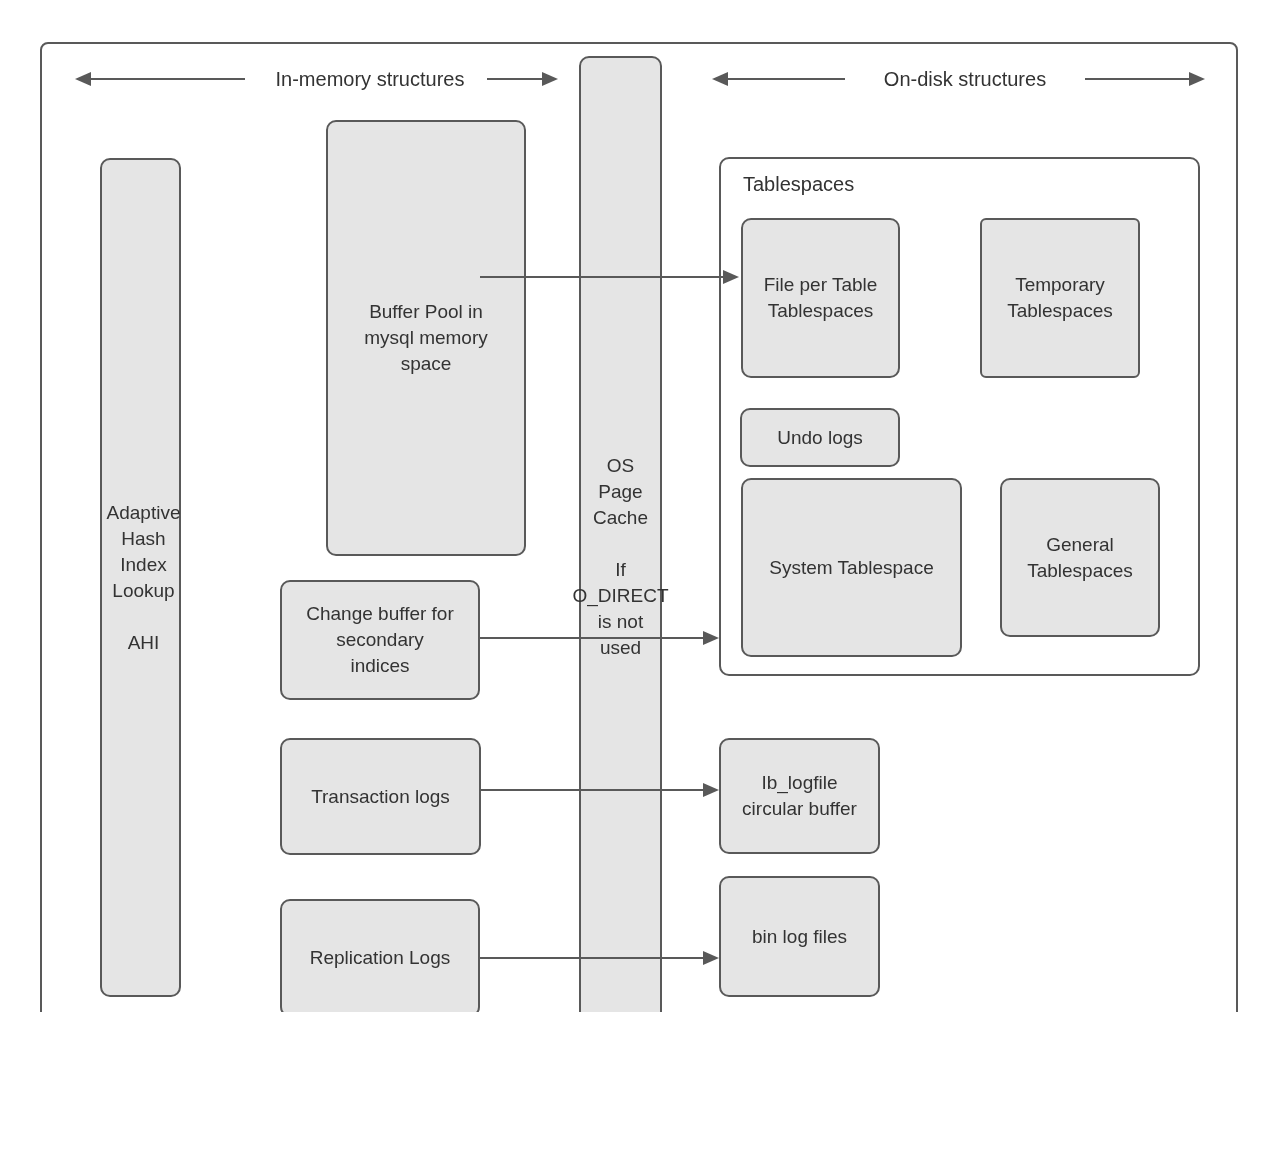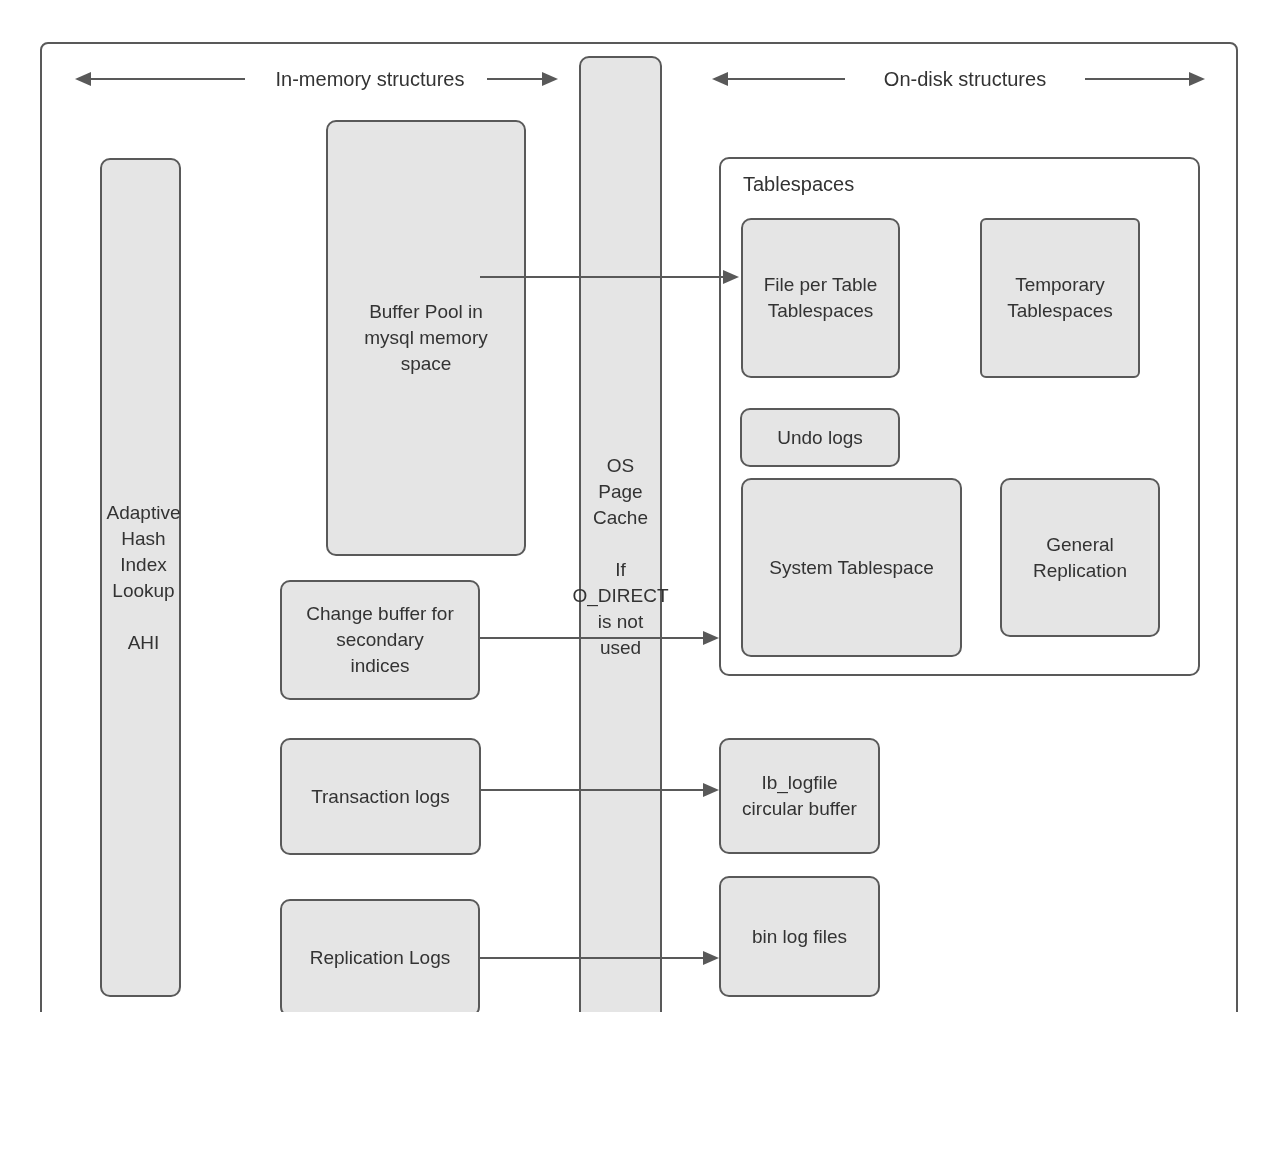--- a/index.html
+++ b/index.html
@@ -161,21 +161,21 @@
   <div class="node" style="left:740px; top:399px; width:160px; height:59px;margin-top:9px;">
     <div class="node-label">Undo logs</div>
   </div>
 
   <div class="node" style="left:741px; top:478px; width:221px; height:179px;">
     <div class="node-label">System Tablespace</div>
   </div>
 
   <div class="node" style="left:1000px; top:478px; width:160px; height:159px;">
     <div class="node-label">General
-Replication</div>
+Tablespaces</div>
   </div>
 
   <div class="node" style="left:719px; top:876px; width:161px; height:121px;">
     <div class="node-label">bin log files</div>
   </div>
 
   <div class="node" style="left:719px; top:738px; width:161px; height:116px;">
     <div class="node-label">Ib_logfile
 circular buffer</div>
   </div>

